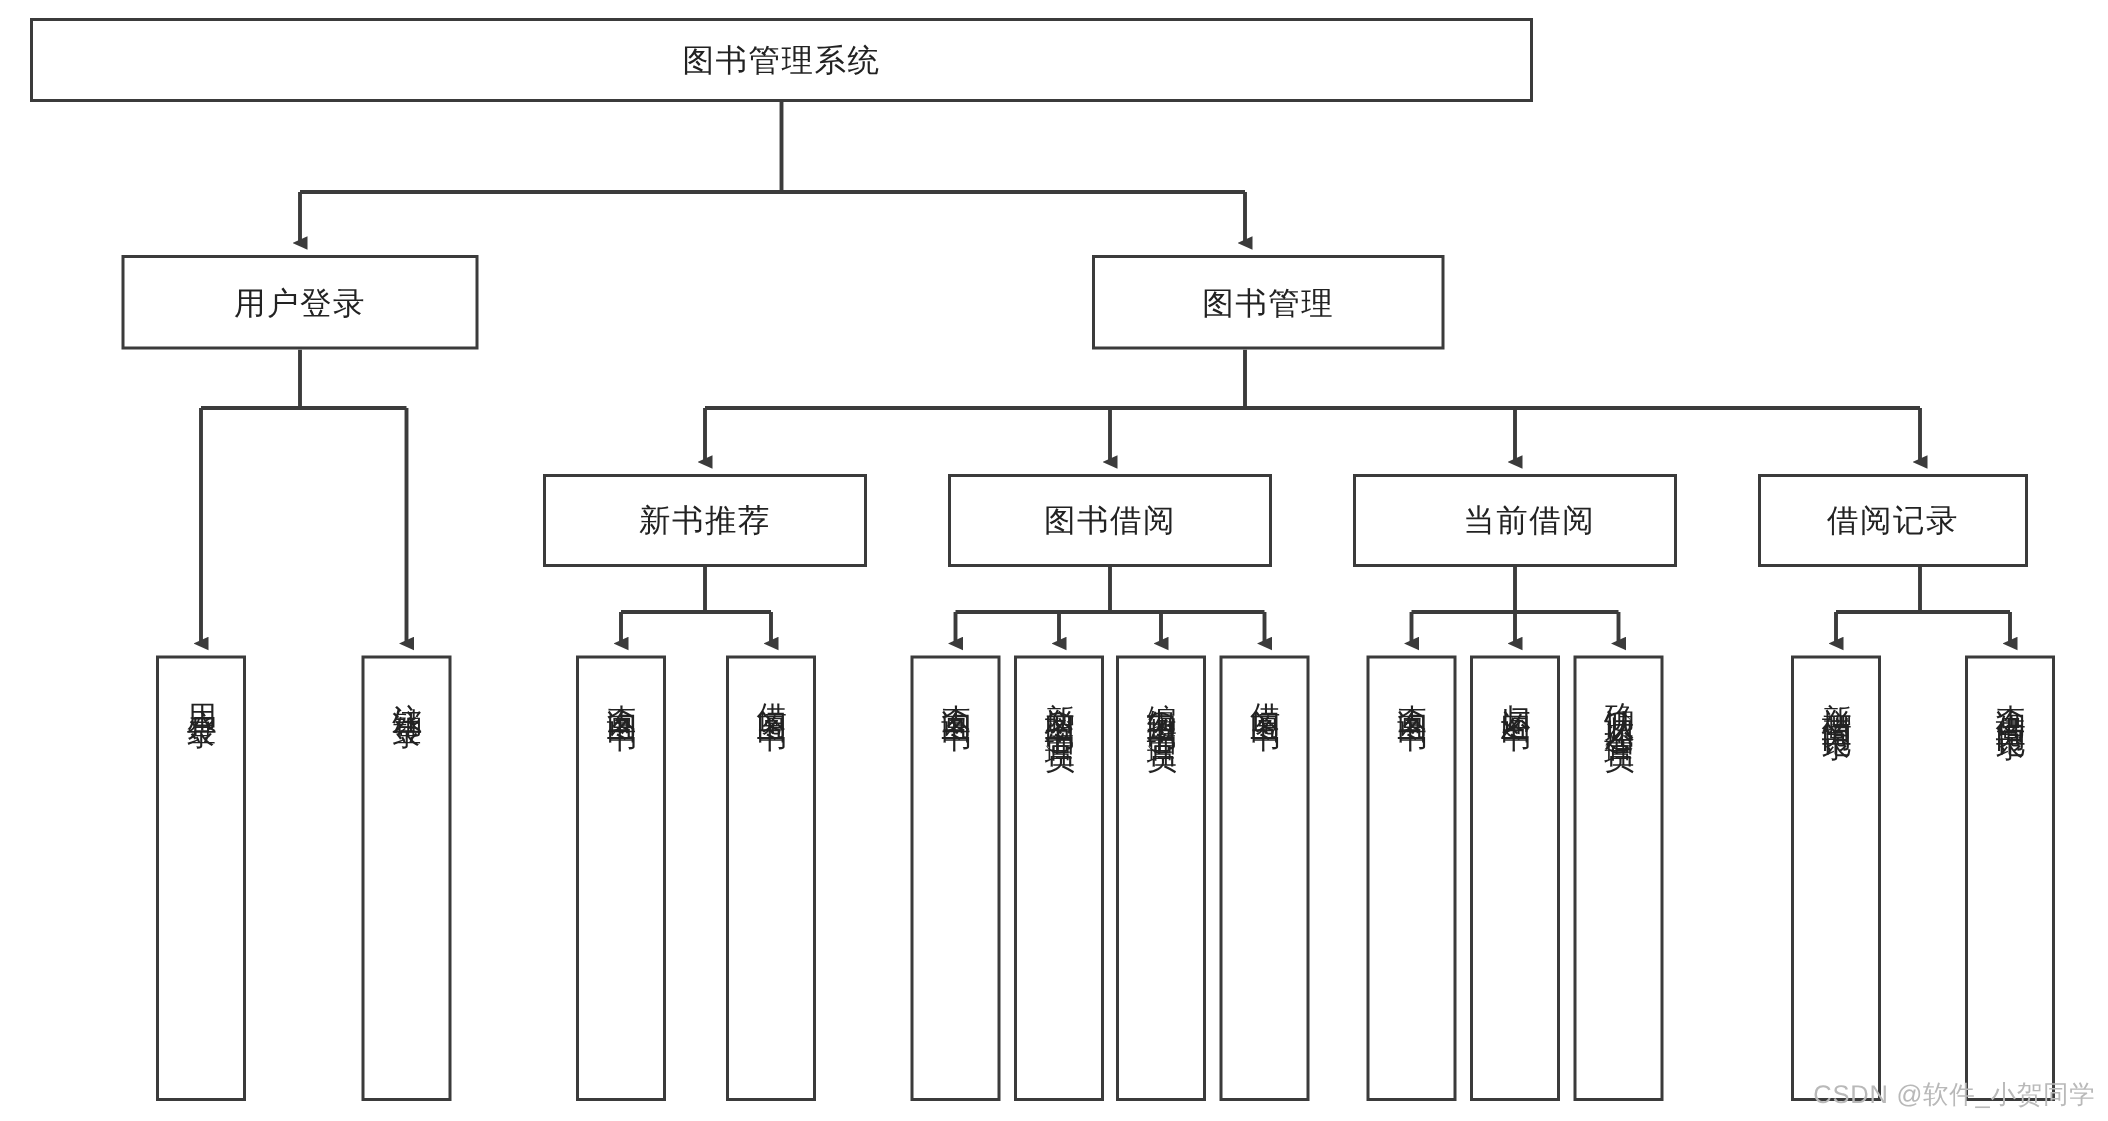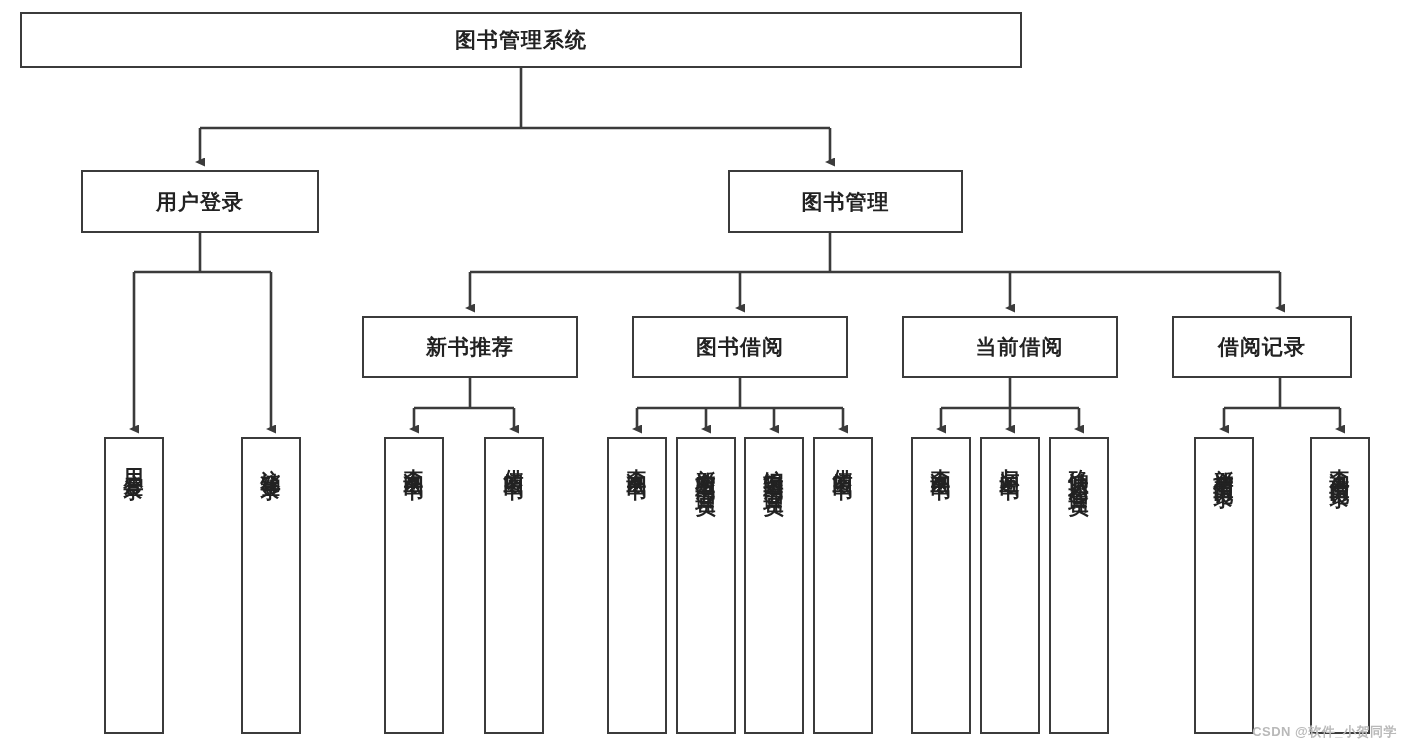--- a/index.html
+++ b/index.html
@@ -3,21 +3,21 @@
 <meta charset="utf-8">
 <style>
   html,body{margin:0;padding:0;}
   body{
     width:1405px;height:747px;
     background:#ffffff;
     font-family:"Liberation Sans","DejaVu Sans",sans-serif;
     overflow:hidden;
     position:relative;
   }
-  #diagram-root{position:absolute;left:0;top:0;width:1405px;height:747px;font-weight:bold;}
+  #diagram-root{position:absolute;left:0;top:0;width:1405px;height:747px;}
   svg#connectors{position:absolute;left:0;top:0;width:1405px;height:747px;pointer-events:none;}
 
   .node{
     position:absolute;
     box-sizing:border-box;
     background:#ffffff;
     border:2px solid #3b3b3b;
     display:flex;
     align-items:center;
     justify-content:center;
@@ -39,21 +39,21 @@
     writing-mode:vertical-rl;
     text-orientation:upright;
     letter-spacing:4px;
     line-height:1;
     display:block;
   }
   #watermark{
     position:absolute;
     right:8px;
     bottom:6px;
-    font-size:13px;
+    font-size:17px;
     color:#b9b9b9;
     letter-spacing:0.5px;
     z-index:5;
     white-space:nowrap;
   }
 </style>
 </head>
 <body>
 
 <div id="diagram-root">

